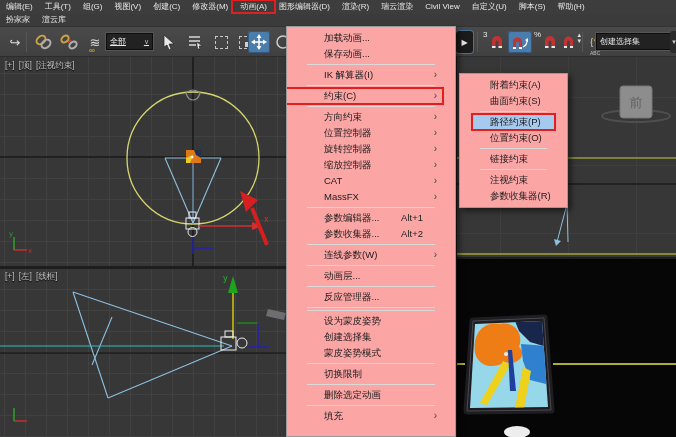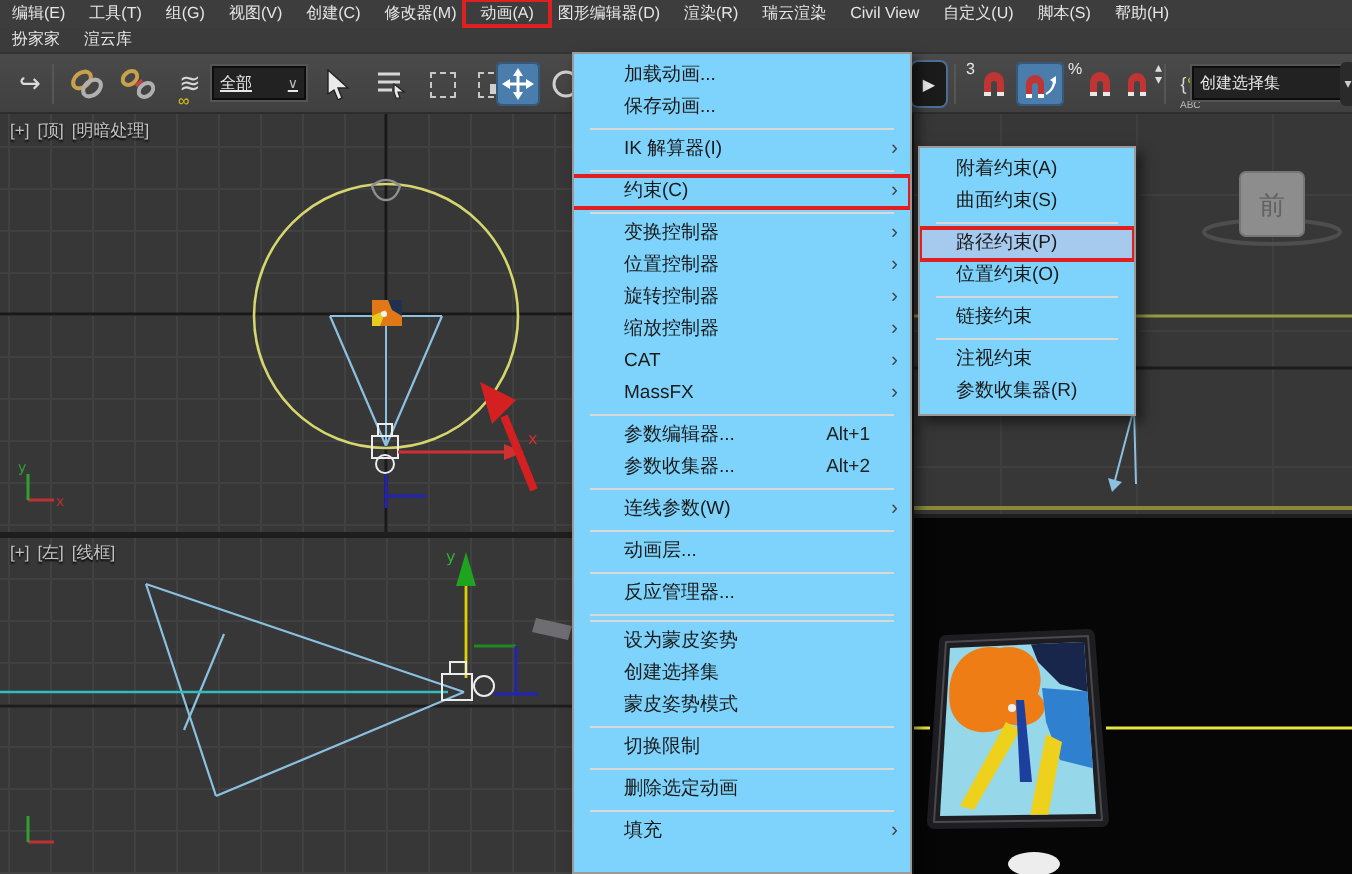--- a/index.html
+++ b/index.html
@@ -34,22 +34,22 @@
   .vp svg { position:absolute; left:0; top:0; }
   #vp-front { background-size:68px 68px; background-position:-25px -28px;
     background-image:linear-gradient(#3f3f3f 1px,transparent 1px),
                      linear-gradient(90deg,#3f3f3f 1px,transparent 1px); }
   #vp-persp { background:#060606; }
   .vdiv { position:absolute; background:#1e1e1e; }
   .vp-label { position:absolute; font-size:8.5px; color:#c3c3c3; z-index:2;
     display:flex; gap:4px; text-shadow:0 1px 1px #000; }
   .vp-label span { cursor:default; }
   
-  .menu { position:absolute; background:#7dd3fc; border:1px solid #9a9a9a;
-    box-shadow:3px 3px 6px rgba(0,0,0,.55); z-index:10; padding:3px 0;
+  .menu { position:absolute; background:#fca5a5; border:1px solid #9a9a9a;
+    box-shadow:3px 3px 6px rgba(0,0,0,.55); z-index:10; padding:3px 12px;
     color:#1a1a1a; font-size:9.5px; overflow:hidden; }
   #main-menu { left:286px; top:26px; width:170px; height:411px; }
   #sub-menu  { left:459px; top:73px; width:109px; }
   .mi { position:relative; height:16px; line-height:16px; padding-left:25px; cursor:default; }
   #sub-menu .mi { padding-left:18px; }
   .mi .sc { position:absolute; right:20px; top:0; color:#222; }
   .mi .arrow { position:absolute; right:6px; top:0; font-size:10px; color:#444; }
   .mi.hl { background:#a6c9ee; }
   .sep { height:1px; background:#d9d9d9; margin:2px 8px; }
   .ann { position:absolute; border:2px solid #e02020; pointer-events:none; z-index:30; }
@@ -199,21 +199,21 @@
     </svg>
   </div>
 
   <div class="vdiv" style="left:0;top:266px;width:456px;height:3px;"></div>
   <div class="vdiv" style="left:455px;top:57px;width:2px;height:380px;"></div>
   <div class="vdiv" style="left:457px;top:257px;width:219px;height:2px;"></div>
 
   <div class="vp-label" style="left:5px;top:60px;">
     <span>[+]</span>
     <span>[顶]</span>
-    <span>[明暗处理]</span>
+    <span>[注视约束]</span>
   </div>
   <div class="vp-label" style="left:5px;top:271px;">
     <span>[+]</span>
     <span>[左]</span>
     <span>[线框]</span>
   </div>
 
   <div class="toolbar">
     <div class="tb tb-btn" style="left:4px;">↪</div>
     <div class="tb tb-div" style="left:26px;"></div>
@@ -356,21 +356,21 @@
     <div class="mi"><span>保存动画...</span></div>
     <div class="sep"></div>
     <div class="mi"><span>IK 解算器(I)</span><span class="arrow">›</span></div>
     <div class="sep"></div>
     <div class="mi">
       <span>约束(C)</span>
       <span class="arrow">›</span>
       <div class="ann wide"></div>
     </div>
     <div class="sep"></div>
-    <div class="mi"><span>变换控制器</span><span class="arrow">›</span></div>
+    <div class="mi"><span>方向约束</span><span class="arrow">›</span></div>
     <div class="mi"><span>位置控制器</span><span class="arrow">›</span></div>
     <div class="mi"><span>旋转控制器</span><span class="arrow">›</span></div>
     <div class="mi"><span>缩放控制器</span><span class="arrow">›</span></div>
     <div class="mi"><span>CAT</span><span class="arrow">›</span></div>
     <div class="mi"><span>MassFX</span><span class="arrow">›</span></div>
     <div class="sep"></div>
     <div class="mi"><span>参数编辑器...</span><span class="sc">Alt+1</span></div>
     <div class="mi"><span>参数收集器...</span><span class="sc">Alt+2</span></div>
     <div class="sep"></div>
     <div class="mi"><span>连线参数(W)</span><span class="arrow">›</span></div>

